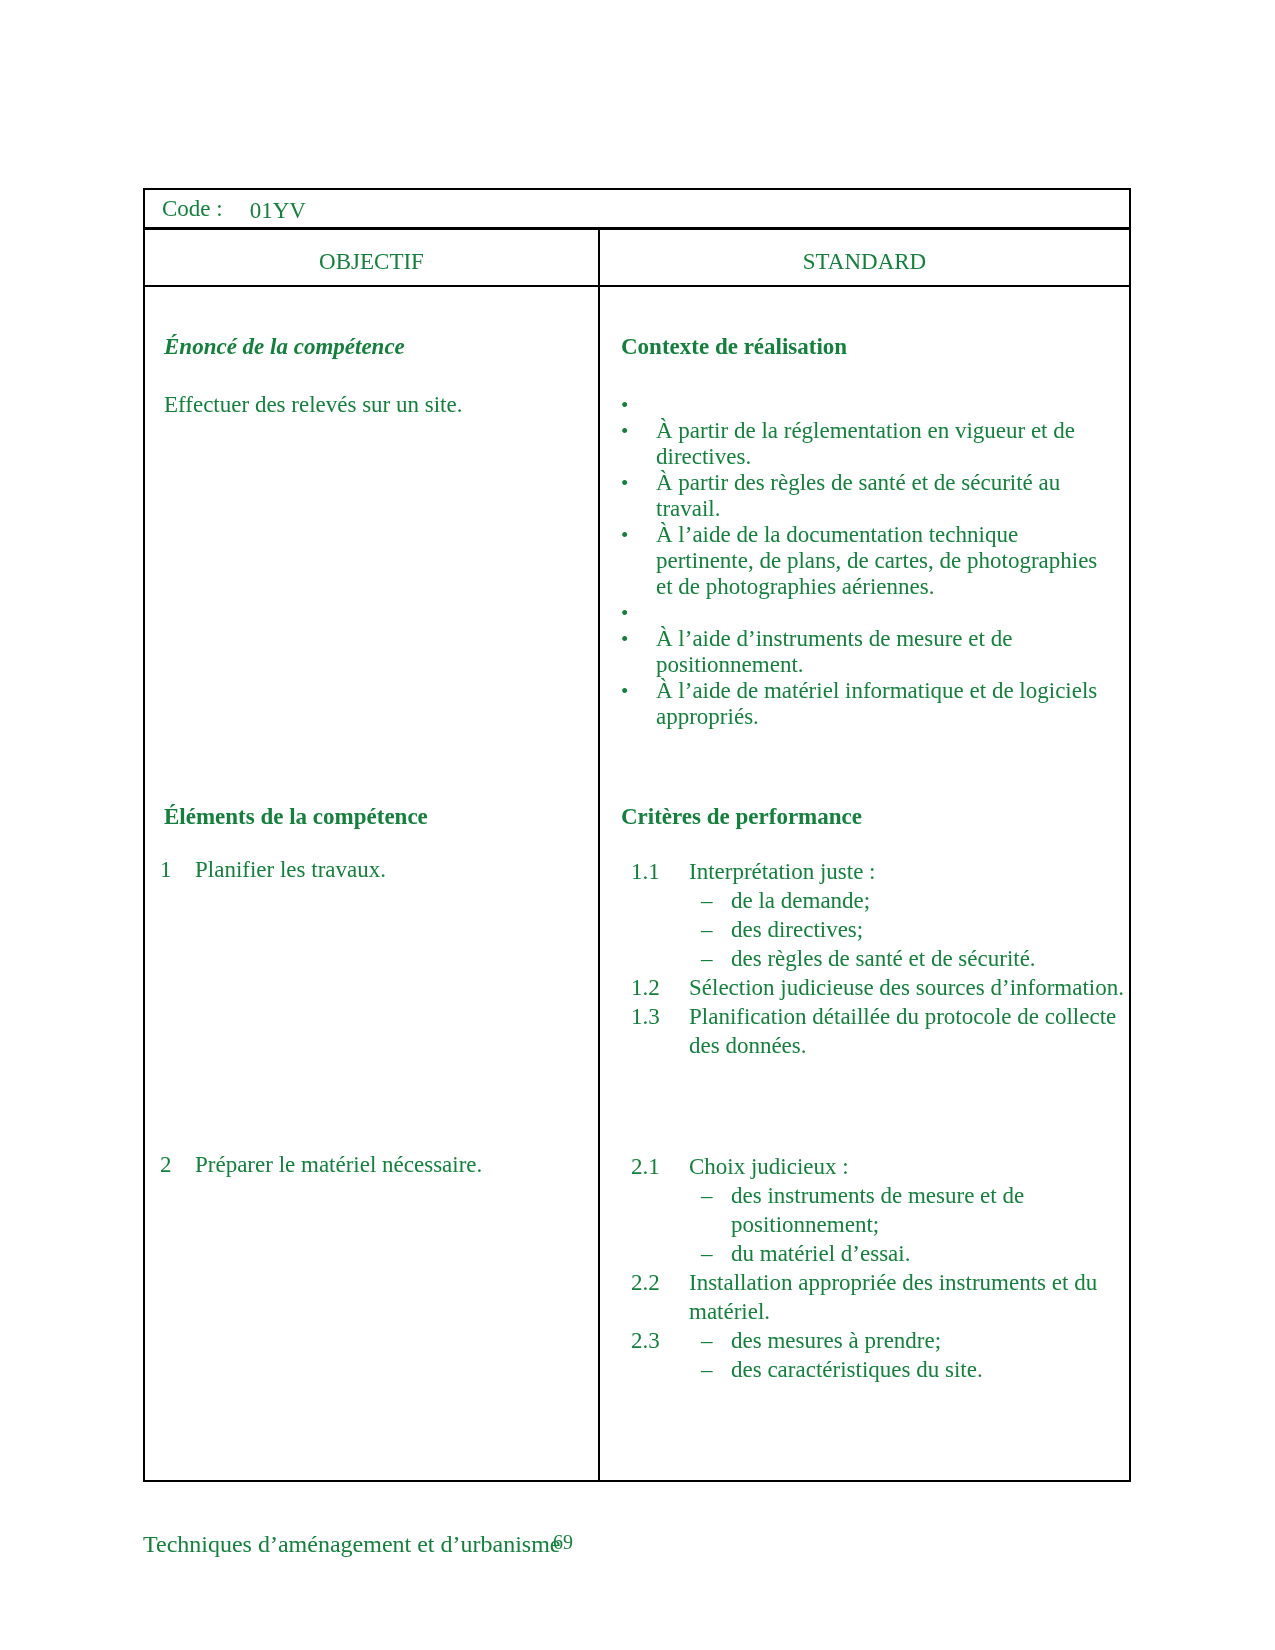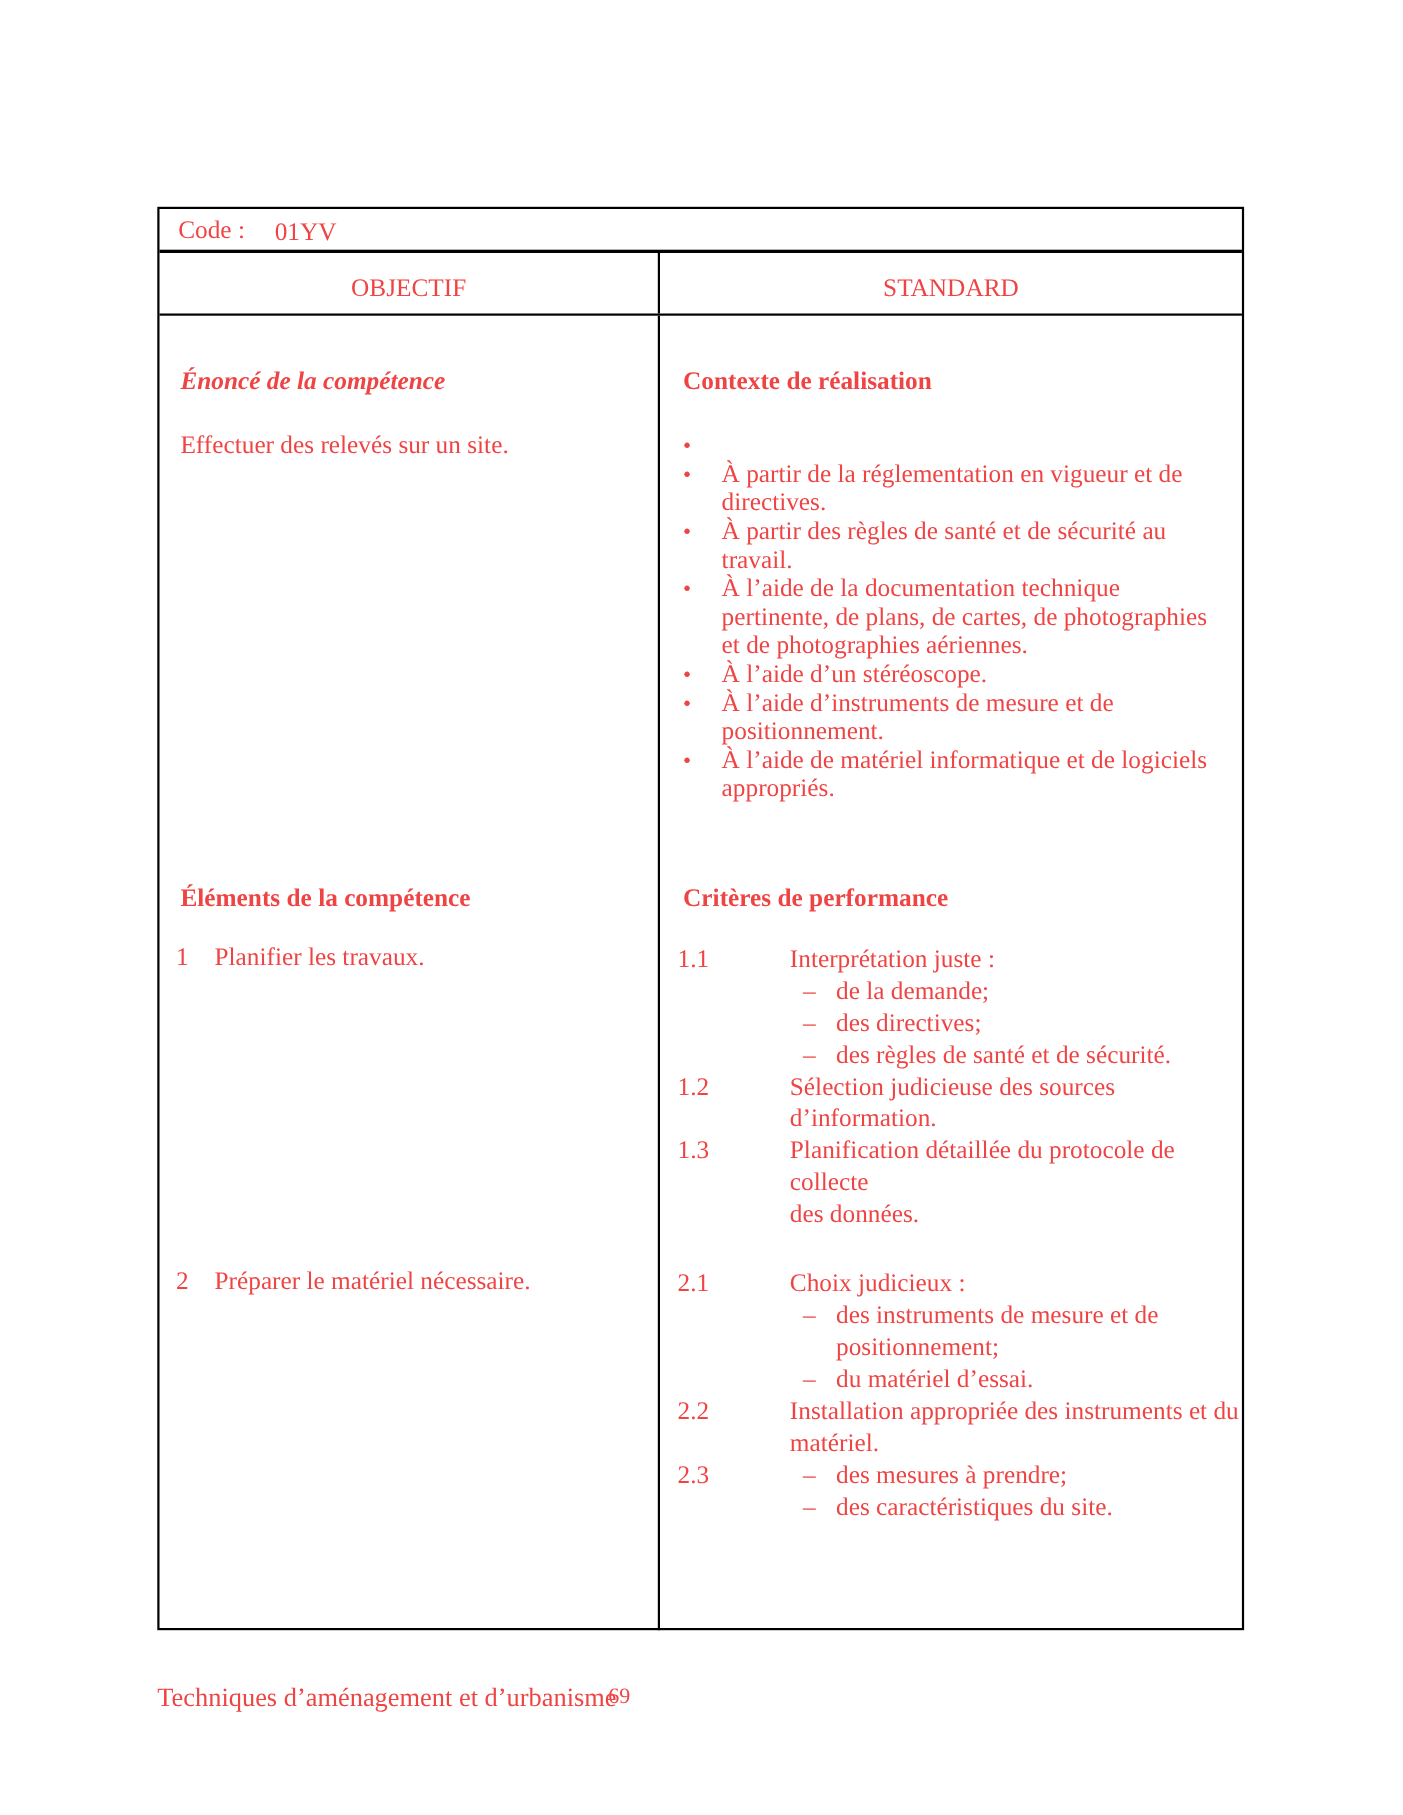--- a/index.html
+++ b/index.html
@@ -1,19 +1,19 @@
 <!DOCTYPE html>
 <html><head>
 <meta charset="utf-8">
 <style>
   html,body { margin:0; padding:0; background:#e8e8e8; }
   .page {
     position:relative; width:1275px; height:1650px; background:#ffffff;
     font-family:"Liberation Serif","DejaVu Serif",serif;
-    font-size:23px; color:#ef4444; margin:0 auto; overflow:hidden;
+    font-size:23px; color:#15803d; margin:0 auto; overflow:hidden;
   }
   .doc-table {
     position:absolute; left:143px; top:188px; width:988px; height:1294px;
     border:2px solid #000; box-sizing:border-box;
   }
   .code-row {
     height:37px; border-bottom:3px solid #000; box-sizing:content-box;
     display:flex; align-items:center; padding-left:17px;
   }
   .code-value { margin-left:27px; position:relative; top:2px; }
@@ -31,21 +31,21 @@
   .sec-heading { font-weight:bold; position:absolute; white-space:nowrap; }
   .plain-line { position:absolute; white-space:nowrap; }
   .elem-row { position:absolute; left:0; right:4px; display:flex; padding-left:15px; }
   .elem-num { width:35px; flex:0 0 auto; }
   .elem-text { flex:1; }
   .bullet-list { position:absolute; left:0; right:4px; line-height:26px; }
   .bullet-row { display:flex; padding-left:21px; }
   .bullet-glyph { width:35px; flex:0 0 auto; font-size:21px; }
   .bullet-text { flex:1; white-space:pre-line; }
   .crit-group { position:absolute; left:0; right:2px; line-height:29px; }
-  .crit-row { display:flex; padding-left:16px;gap:44px; }
+  .crit-row { display:flex; padding-left:31px; }
   .crit-num { width:58px; flex:0 0 auto; }
   .crit-body { flex:1; }
   .crit-main { white-space:pre-line; }
   .dash-row { display:flex; margin-left:12px; }
   .dash-glyph { width:30px; flex:0 0 auto; }
   .dash-text { flex:1; white-space:pre-line; }
   .footer-title { position:absolute; left:143px; top:1531px; font-size:24px; white-space:nowrap; }
   .footer-page { position:absolute; left:553px; top:1531px; font-size:20px; }
 </style>
 </head>
@@ -104,21 +104,20 @@
 travail.</span>
             </div>
             <div class="bullet-row">
               <span class="bullet-glyph">•</span>
               <span class="bullet-text">À l’aide de la documentation technique
 pertinente, de plans, de cartes, de photographies
 et de photographies aériennes.</span>
             </div>
             <div class="bullet-row">
               <span class="bullet-glyph">•</span>
-              <span class="bullet-text">À l’aide d’un stéréoscope.</span>
             </div>
             <div class="bullet-row">
               <span class="bullet-glyph">•</span>
               <span class="bullet-text">À l’aide d’instruments de mesure et de
 positionnement.</span>
             </div>
             <div class="bullet-row">
               <span class="bullet-glyph">•</span>
               <span class="bullet-text">À l’aide de matériel informatique et de logiciels
 appropriés.</span>

